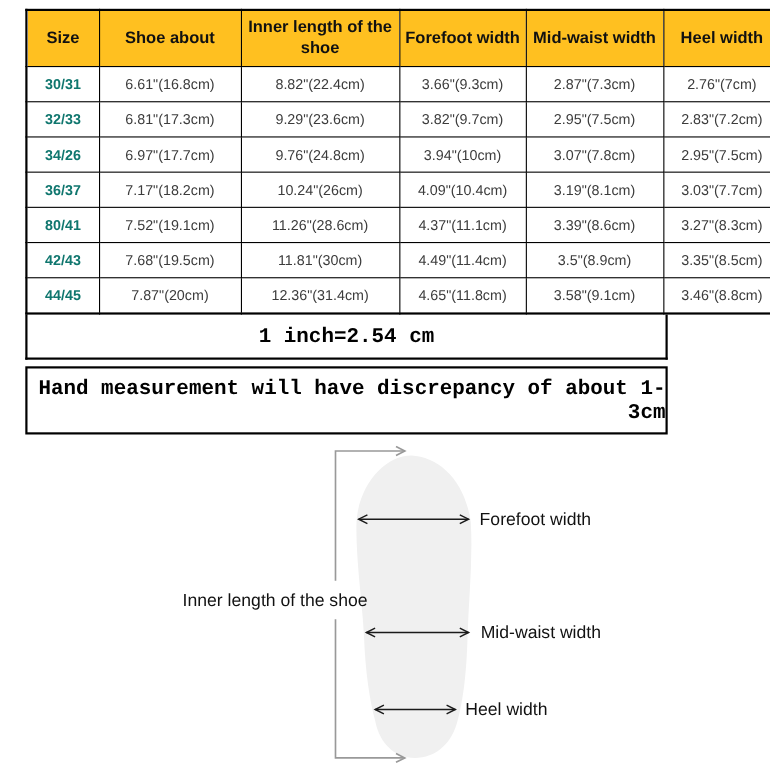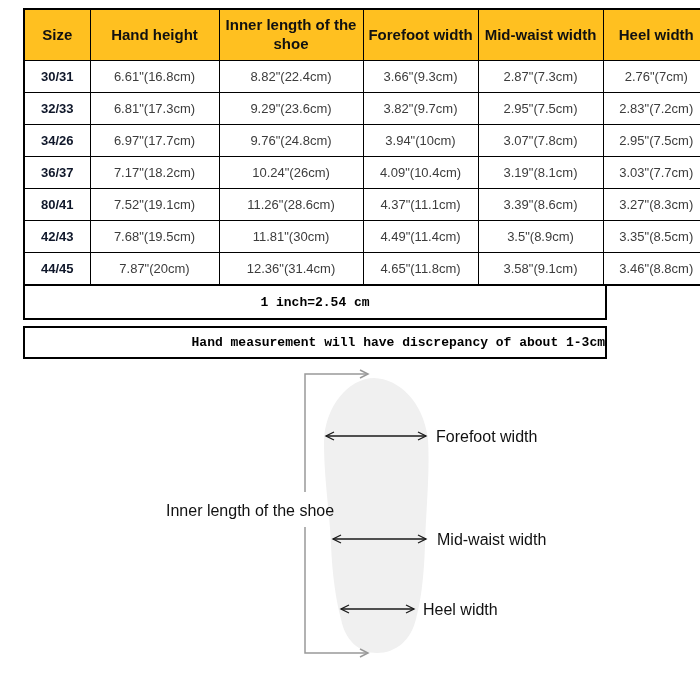--- a/index.html
+++ b/index.html
@@ -23,28 +23,28 @@
   }
   table.size-table th{
     background:#FFC020;color:#111;
     font-size:15px;font-weight:bold;line-height:1.25;
     height:46px;padding:2px 4px;
   }
   table.size-table td{
     font-size:13px;color:#3c3c3c;height:31px;padding:0 2px;
     font-weight:normal;
   }
-  table.size-table td.size-col{font-weight:bold;color:#0f172a;}
+  table.size-table td.size-col{font-weight:bold;color:#0f766e;}
 
   
   .note{
     box-sizing:border-box;width:584px;margin-left:7px;
     border:2px solid #000;text-align:center;color:#000;
     font-family:"Liberation Mono","DejaVu Sans Mono",monospace;
-    font-weight:bold;font-size:13px;
+    font-weight:bold;font-size:19px;
   }
   .note-conversion{border-top:0;padding:9px 0 8px;}
   .note-disclaimer{margin-top:6px;padding:7px 0;text-align:right;}
 
   
   .diagram{position:relative;width:700px;height:300px;margin-top:10px;}
   .diagram svg{position:absolute;left:0;top:0;}
   .dlabel{
     position:absolute;white-space:nowrap;color:#111;
     font-size:16px;line-height:18px;
@@ -64,21 +64,21 @@
       <col style="width:66px">
         <col style="width:129px">
         <col style="width:144px">
       <col style="width:115px">
         <col style="width:125px">
         <col style="width:107px">
     </colgroup>
     <thead>
       <tr>
         <th>Size</th>
-        <th>Hand height</th>
+        <th>Shoe about</th>
         <th>Inner length of the shoe</th>
         <th>Forefoot width</th>
         <th>Mid-waist width</th>
         <th>Heel width</th>
       </tr>
     </thead>
     <tbody>
       <tr>
         <td class="size-col">30/31</td>
         <td>6.61"(16.8cm)</td>

